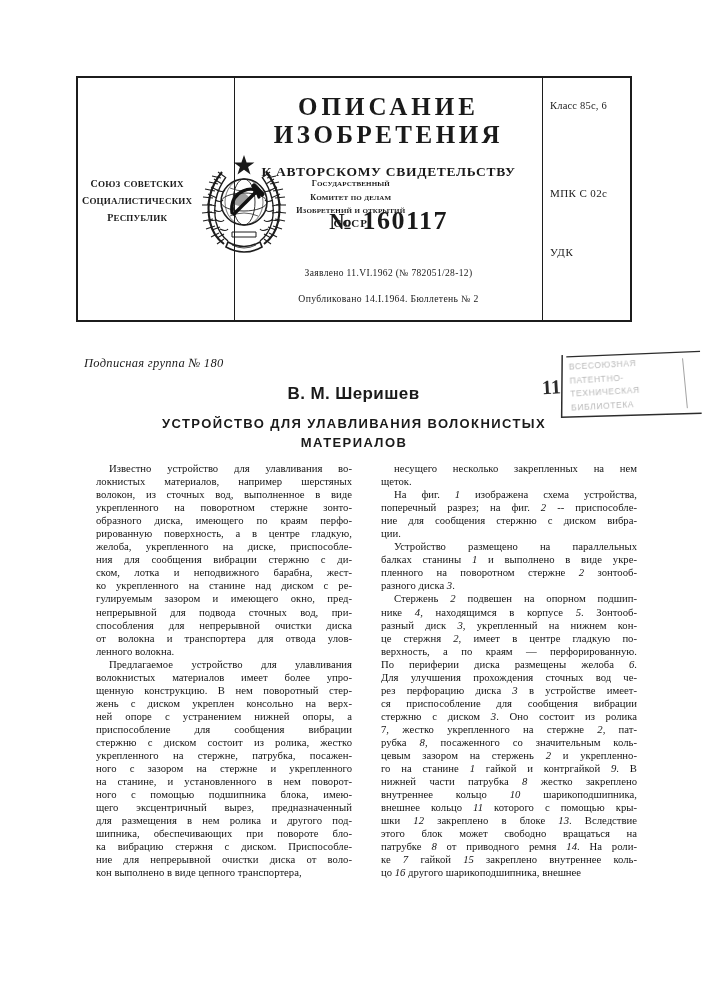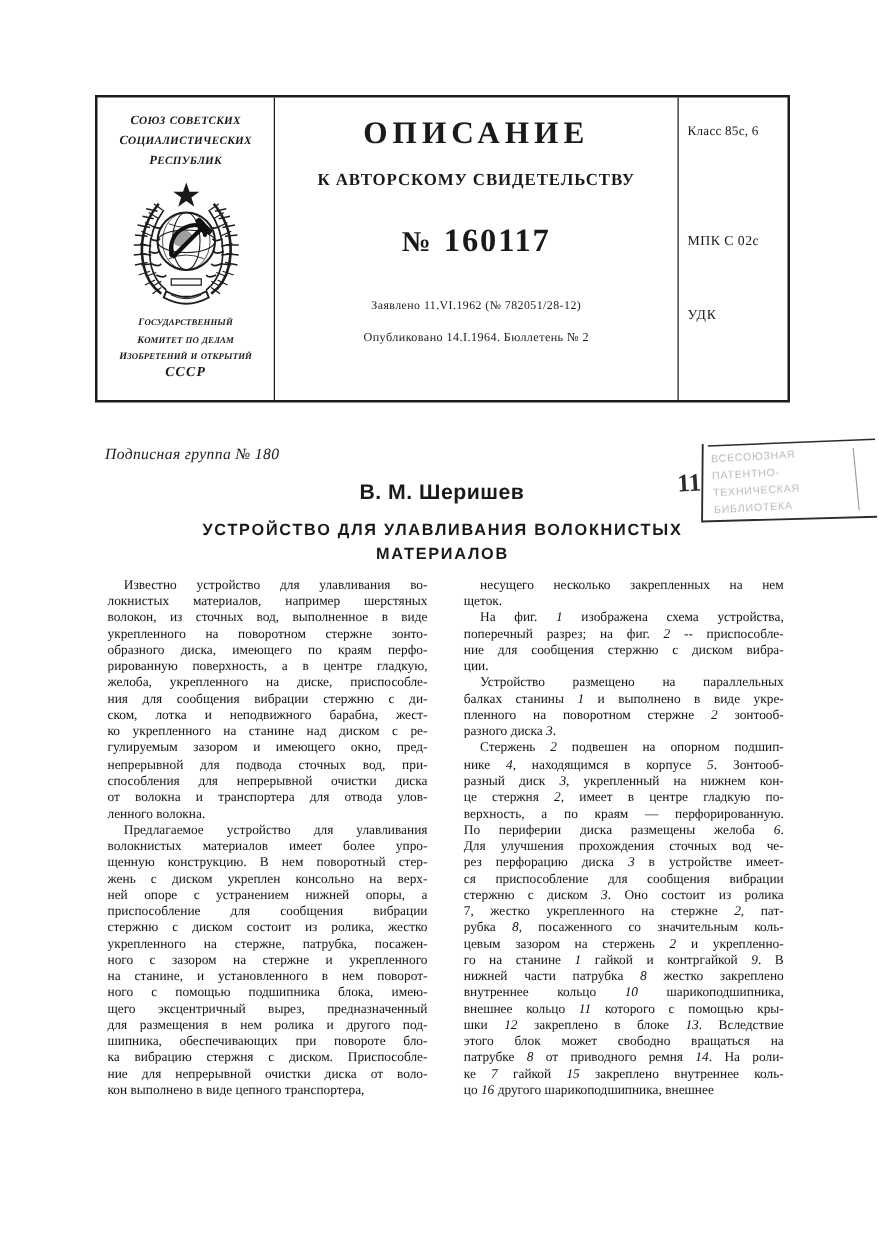--- a/index.html
+++ b/index.html
@@ -22,29 +22,27 @@
     position: absolute;
     left: 76px;
     top: 76px;
     width: 556px;
     height: 246px;
     border: 2px solid #1c1c1c;
     box-sizing: border-box;
     display: flex;
   }
   .hb-col-left {
-    width: 142px;
+    width: 157px;
     border-right: 1.5px solid #1c1c1c;
     box-sizing: border-box;
     padding: 9px 4px 6px 4px;
     display: flex;
-    flex-direction: column;
     align-items: center;
     justify-content: flex-start;
-    font-style: italic;
   }
   .hb-col-mid {
     flex: 1;
     box-sizing: border-box;
     padding: 14px 6px 6px 6px;
     display: flex;
     flex-direction: column;
     align-items: center;
   }
   .hb-col-right {
@@ -248,21 +246,21 @@
     font-family: "Liberation Sans", sans-serif;
     font-weight: bold;
     font-size: 13px;
     letter-spacing: 1.4px;
     line-height: 19px;
   }
 
   
   .body-cols {
     position: absolute;
-    left: 86px;
+    left: 96px;
     top: 462px;
     width: 542px;
     display: flex;
     gap: 29px;
   }
   .col {
     width: 256px;
     font-family: "Liberation Serif", serif;
     font-size: 10.7px;
     line-height: 13.05px;
@@ -384,20 +382,21 @@
     <div class="gov-block">
       <div class="gov-line">Государственный</div>
       <div class="gov-line">комитет по делам</div>
       <div class="gov-line">изобретений и открытий</div>
       <div class="gov-line plain">СССР</div>
     </div>
   </div>
 
   <div class="hb-col-mid">
     <div class="doc-title-1">ОПИСАНИЕ</div>
+    <div class="doc-title-2">ИЗОБРЕТЕНИЯ</div>
     <div class="doc-subtitle">К АВТОРСКОМУ СВИДЕТЕЛЬСТВУ</div>
     <div class="doc-number">
       <span class="nosign">№</span><span>160117</span>
     </div>
     <div class="filed-line">Заявлено 11.VI.1962 (№ 782051/28-12)</div>
     <div class="pub-line">Опубликовано 14.I.1964. Бюллетень № 2</div>
   </div>
 
   <div class="hb-col-right">
     <div class="cls-line">Класс 85с, 6</div>

